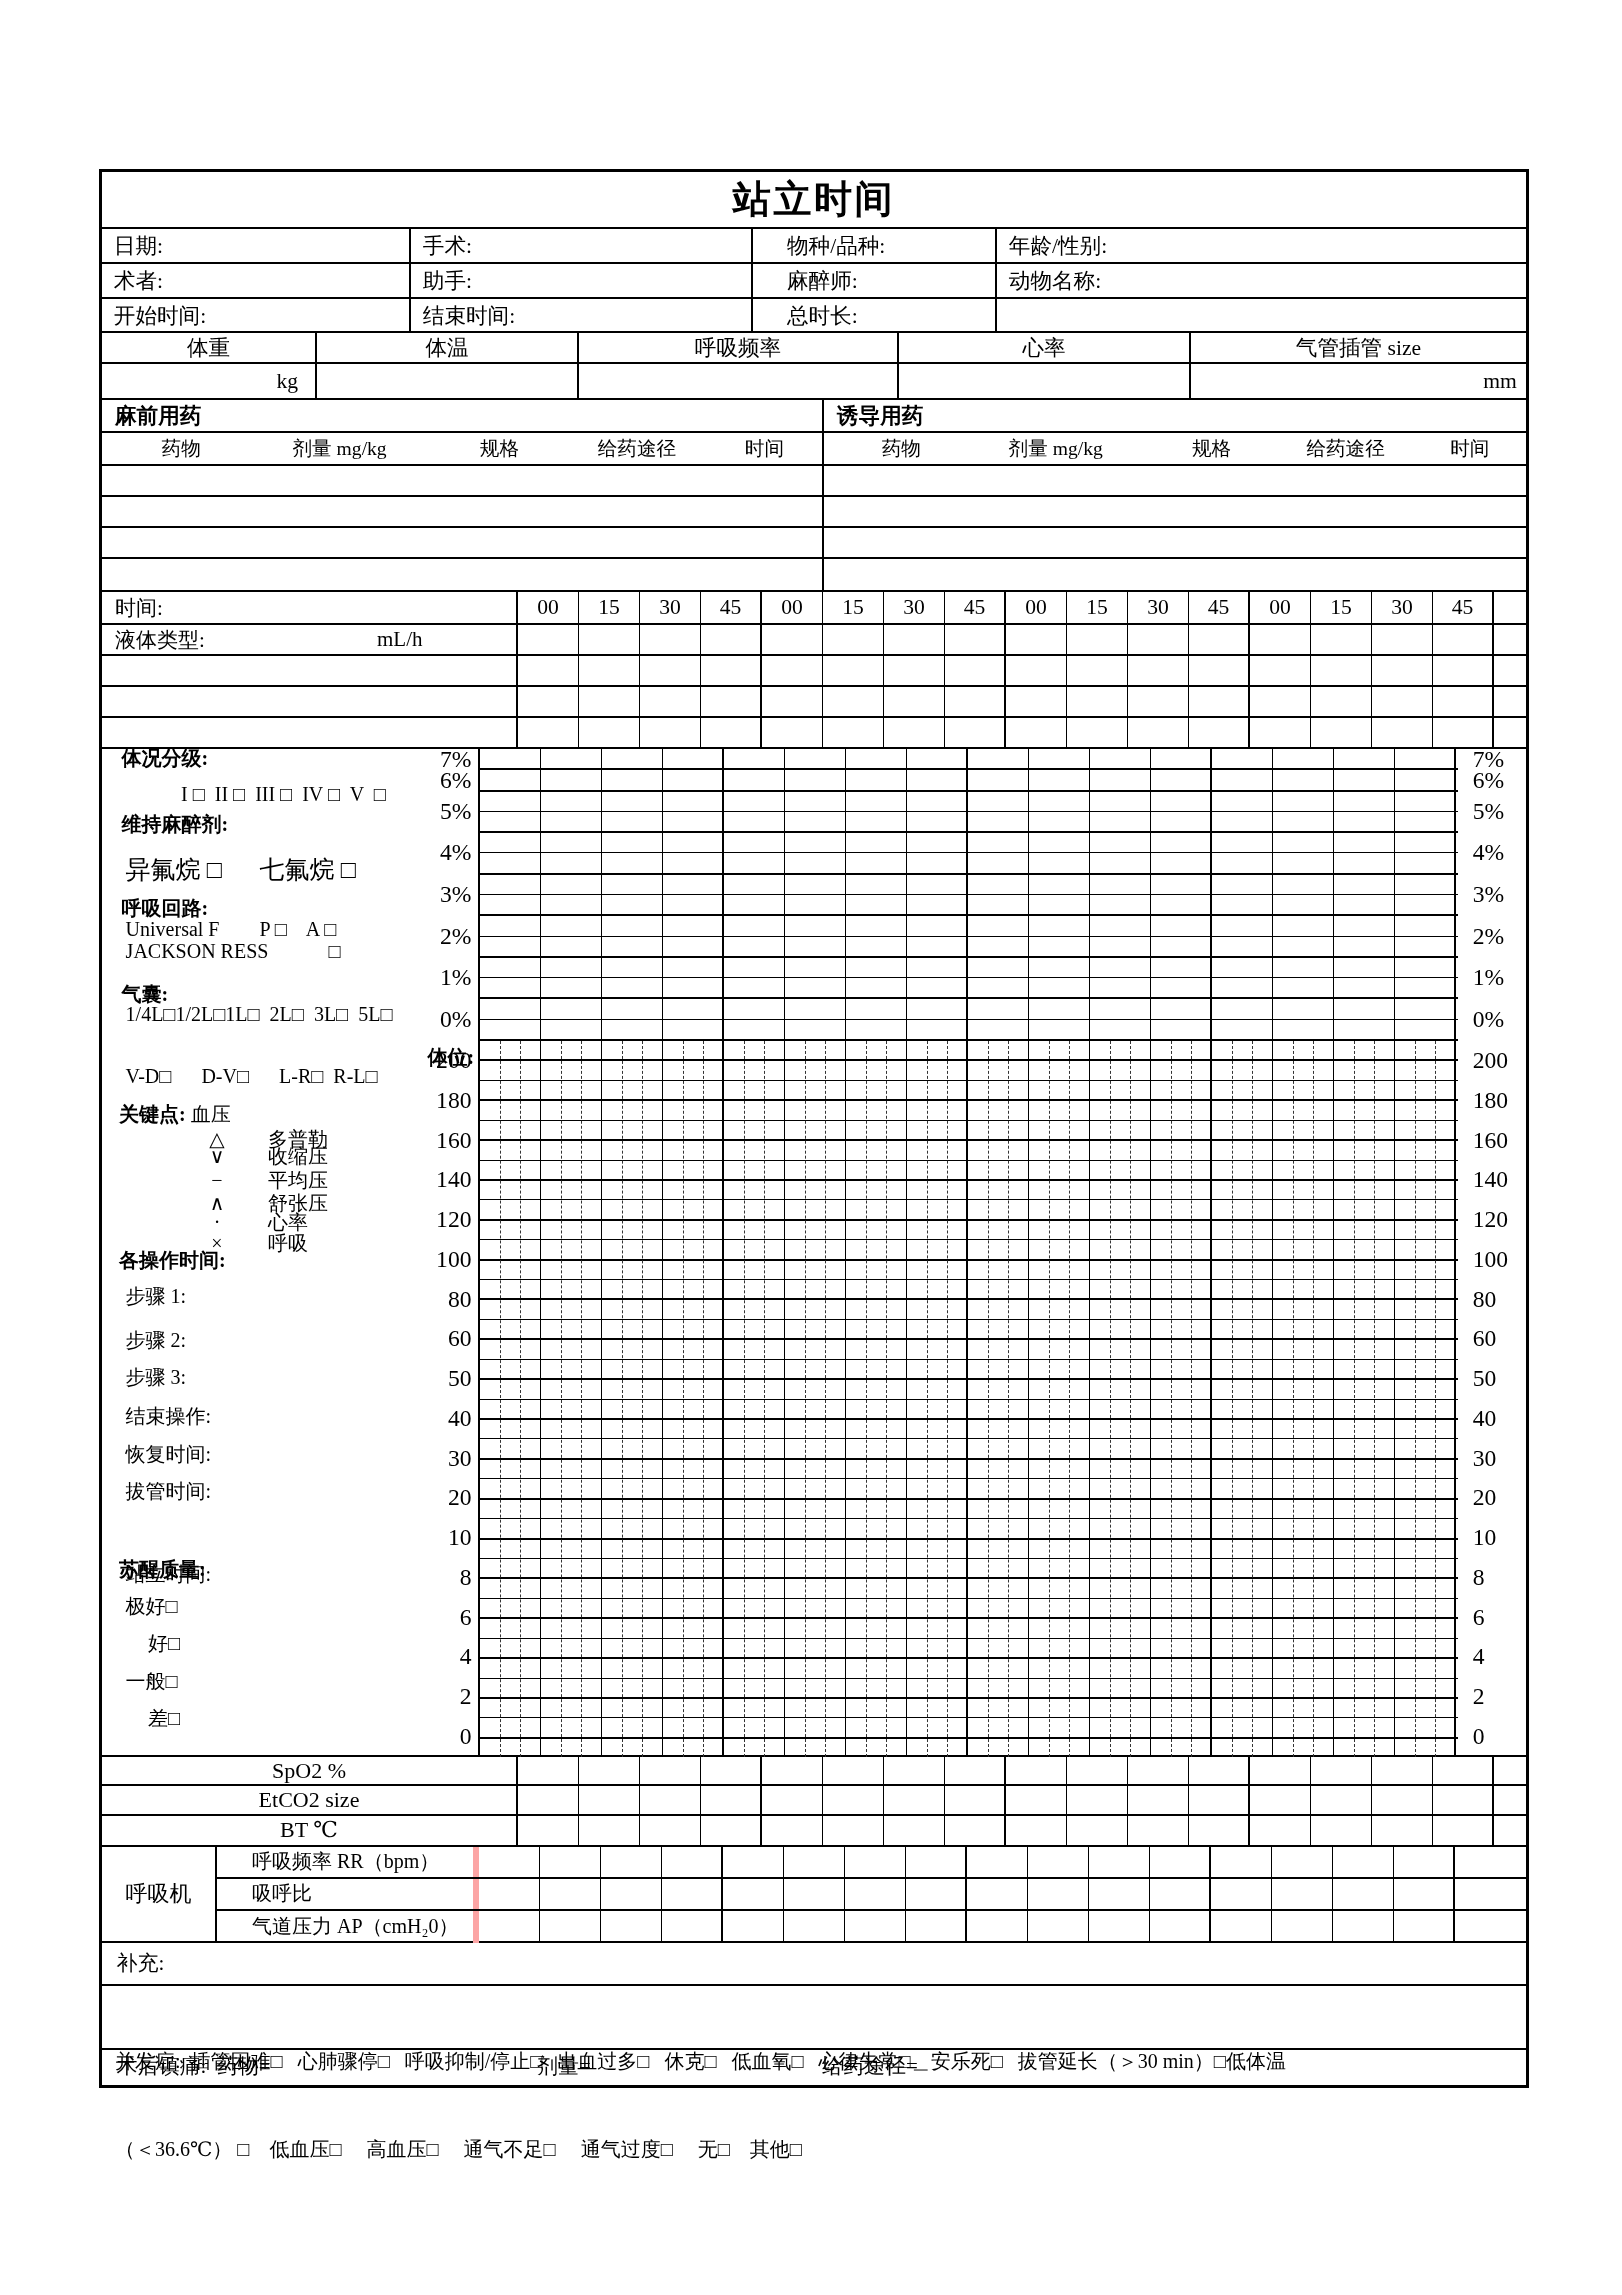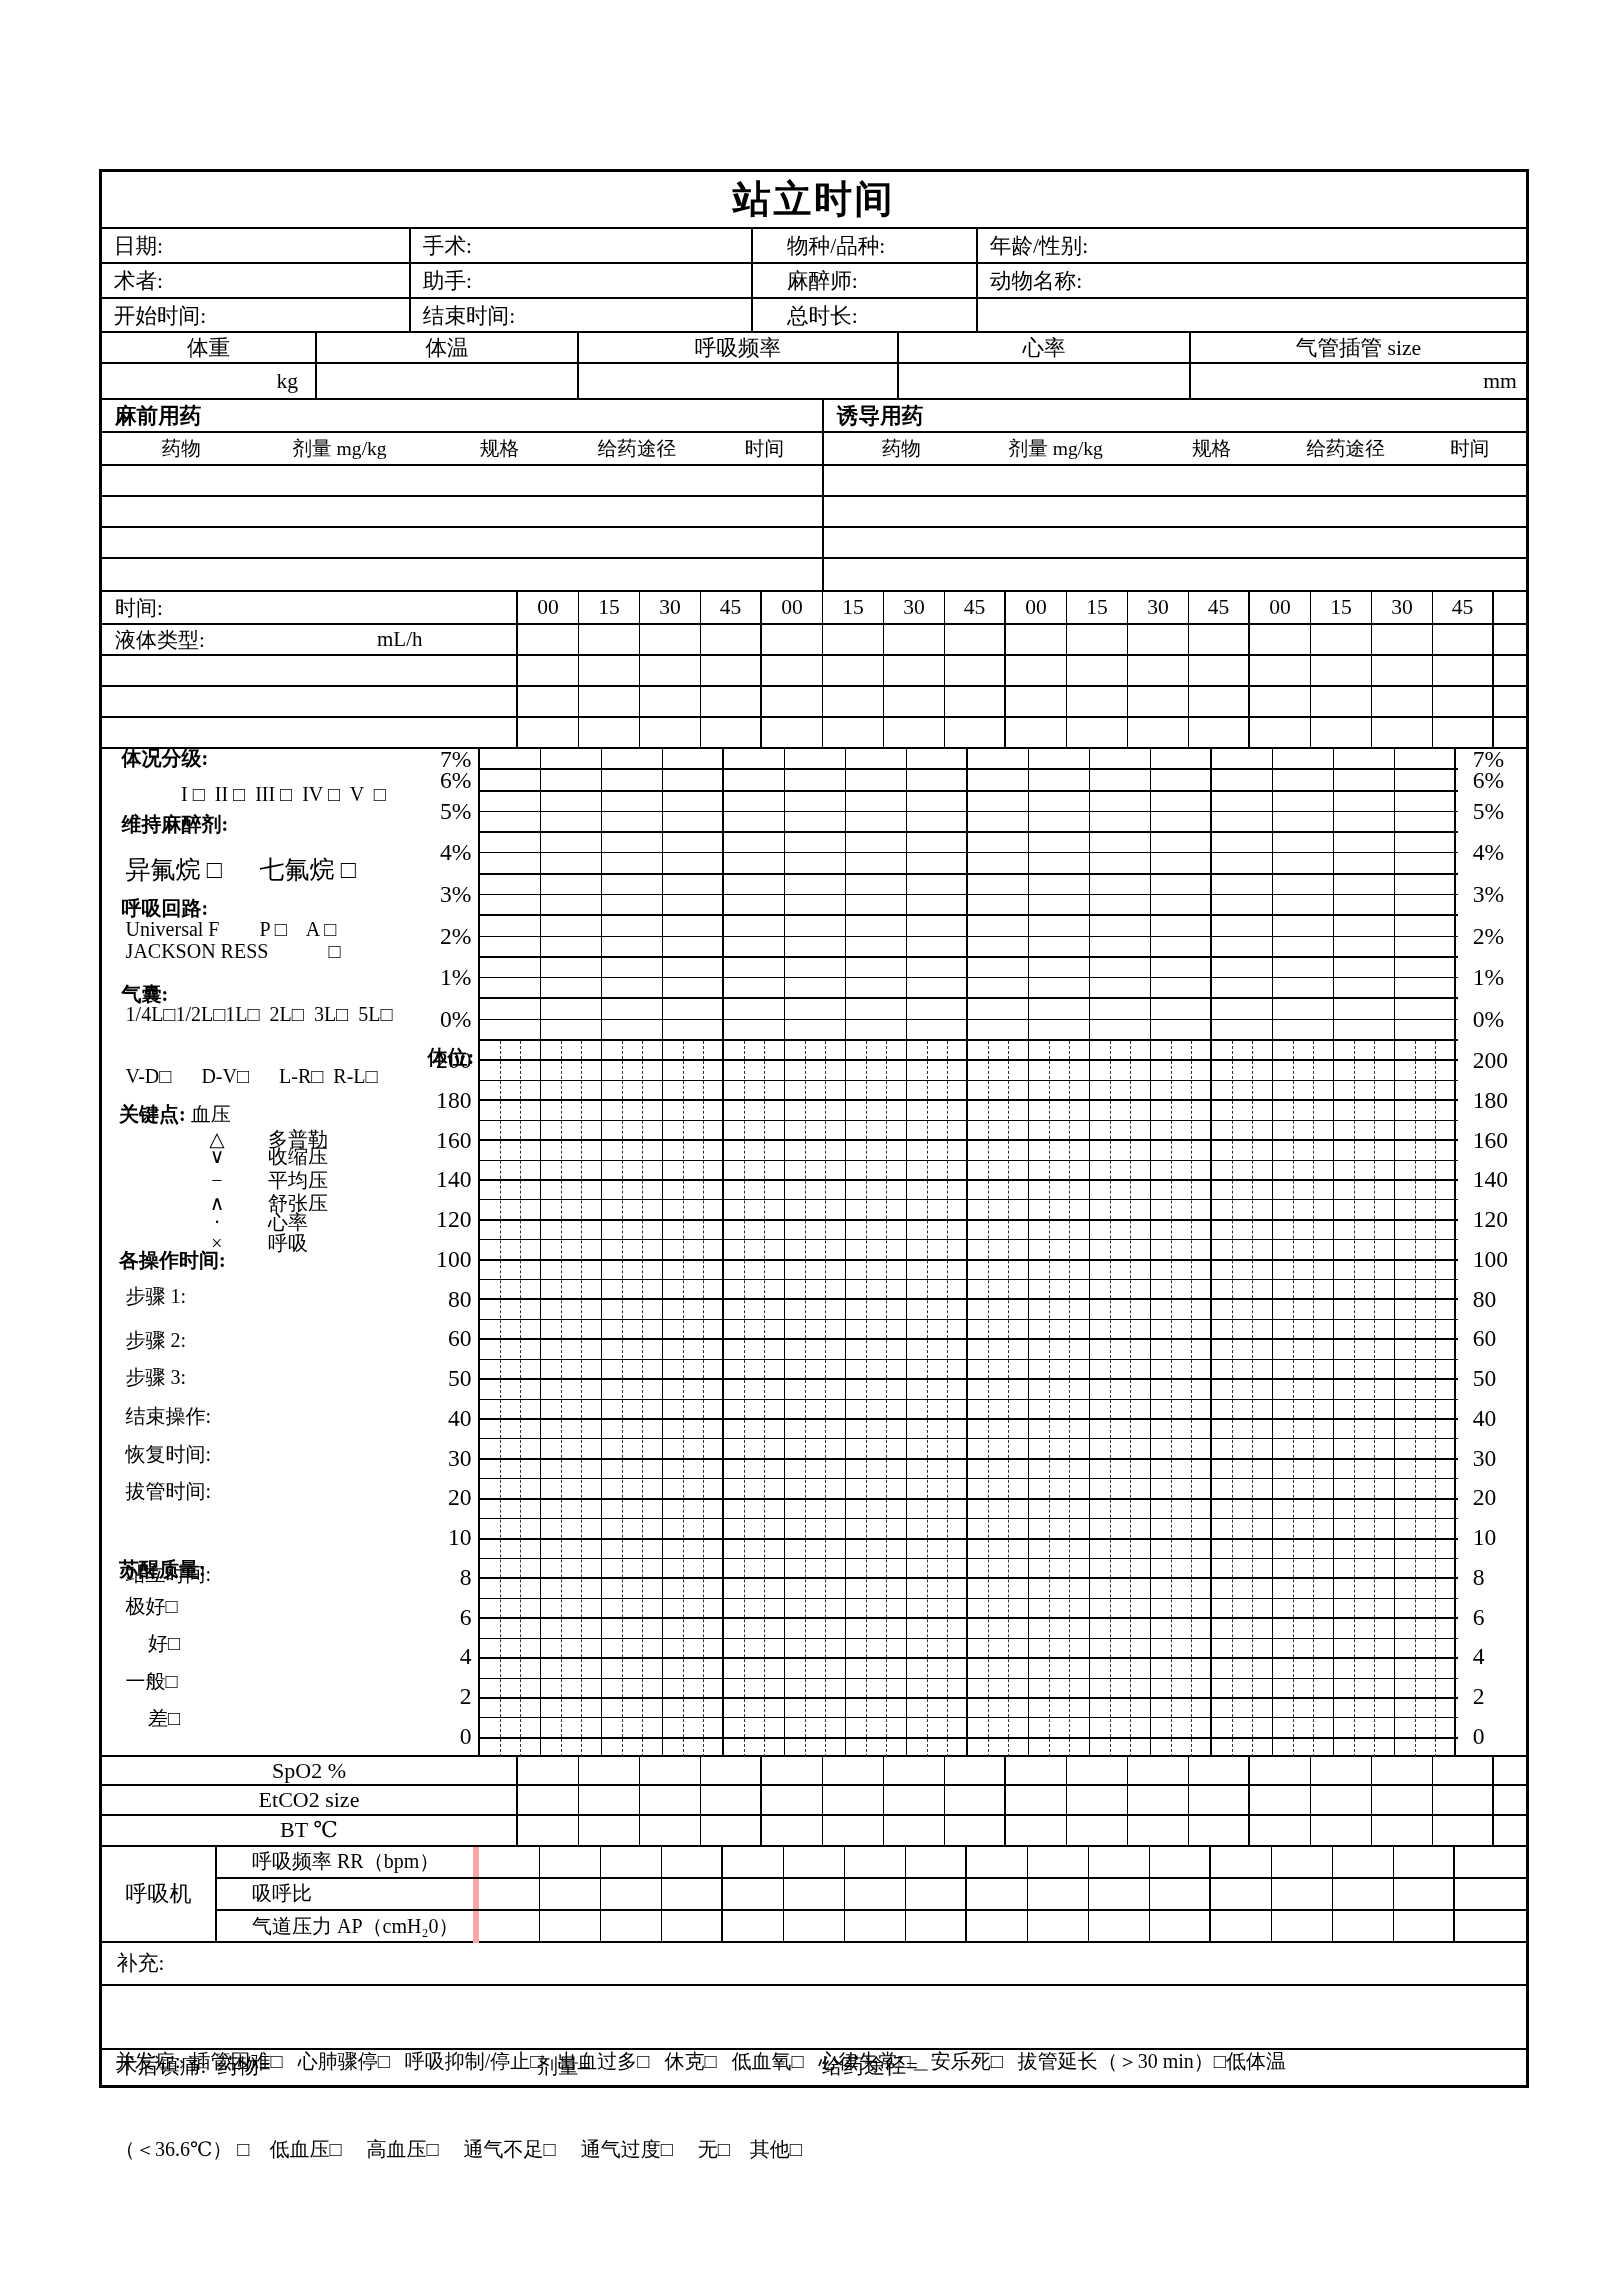--- a/index.html
+++ b/index.html
@@ -13,21 +13,21 @@
   .sec.last{border-bottom:none;}
 
   
   .title-row{height:57px;display:flex;align-items:center;justify-content:center;}
   .title{font-size:38px;font-weight:bold;letter-spacing:2.6px;}
 
   
   .irow{display:flex;}
   .icell{border-right:2px solid #000;padding-left:11.8px;display:flex;align-items:center;font-size:21.6px;}
   .icell:last-child{border-right:none;flex:1;}
-  .iw1{width:309px;}.iw2{width:342px;}.iw3{width:225px;padding-left:34px;}
+  .iw1{width:309px;}.iw2{width:342px;}.iw3{width:244px;padding-left:34px;}
 
   
   .vrowx{display:flex;}
   .vcell{border-right:2px solid #000;display:flex;align-items:center;justify-content:center;font-size:21.6px;}
   .vcell:last-child{border-right:none;flex:1;}
   .vw1{width:215px;}.vw2{width:262px;}.vw3{width:320px;}.vw4{width:292px;}
   .unit-r{justify-content:flex-end;padding-right:17px;}
 
   
   .mrow{display:flex;}

